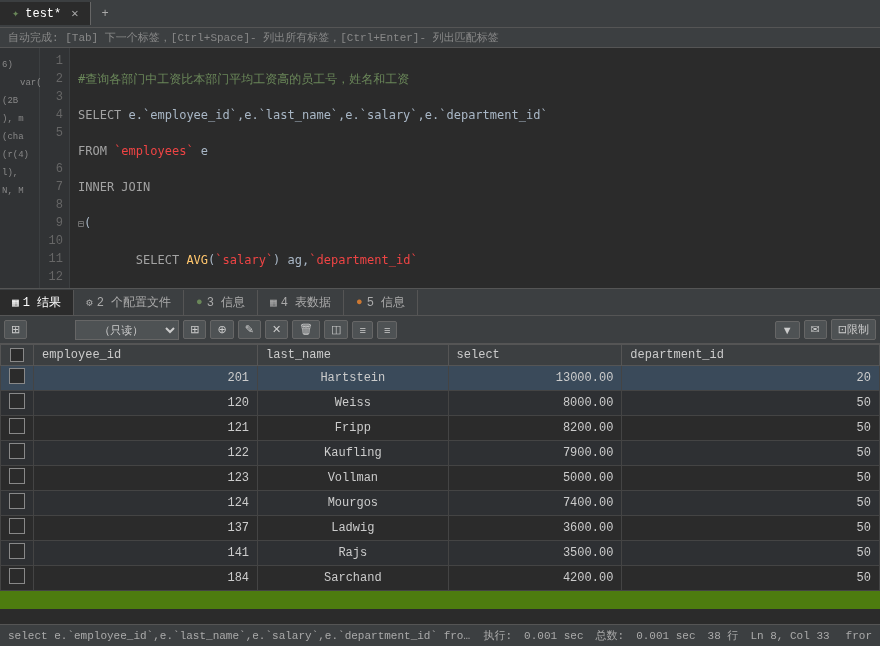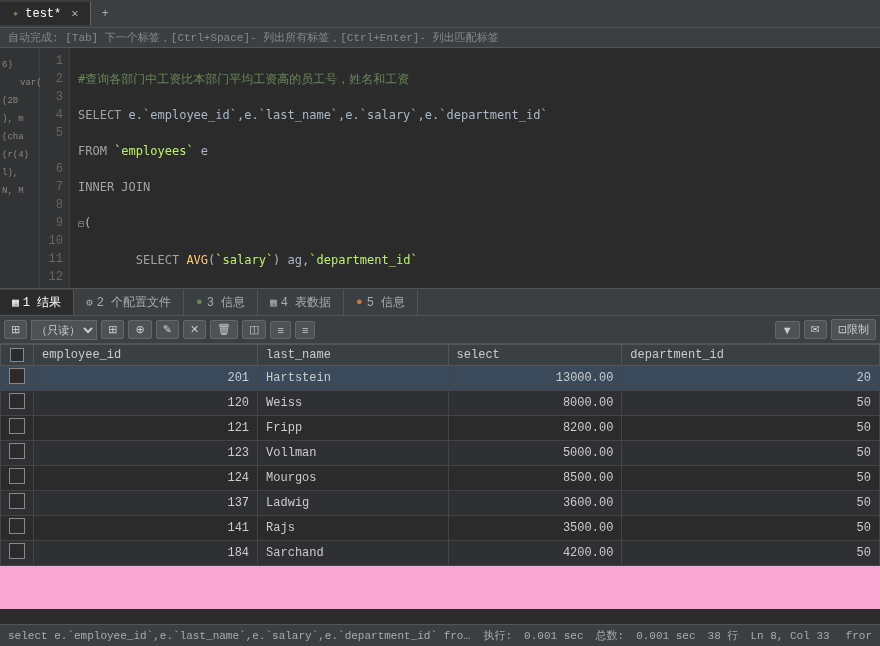--- a/index.html
+++ b/index.html
@@ -77,21 +77,21 @@
       font-size: 10px;
       color: #888;
       line-height: 18px;
       border-right: 1px solid #3c3f41;
     }
 
     
     .comment { color: #6a8759; }
     .keyword { color: #a3a3a3; }
     .function { color: #ffc66d; }
-    .string { color: #bef264; }
+    .string { color: #ef4444; }
     .identifier { color: #a9b7c6; margin-top: 37px; }
 
     
     .result-tabs {
       background: #3c3f41;
       display: flex;
       align-items: center;
       height: 28px;
       border-top: 1px solid #555;
       border-bottom: 1px solid #555;
@@ -133,36 +133,37 @@
       font-size: 11px;
       cursor: pointer;
       border-radius: 2px;
       display: flex;
       align-items: center;
     }
     .toolbar-select {
       background: #4e5254;
       border: 1px solid #666;
       color: #ccc;
-      padding: 2px 0;
+      padding: 2px 19px;
       font-size: 11px;
       cursor: pointer;
+      margin-left: 44px;
     }
     .toolbar-right {
       margin-left: auto;
       display: flex;
       align-items: center;
       gap: 4px;
     }
 
     
     .result-table-container {
       overflow: auto;
       height: 265px;
-      background: #f9a8d4;
+      background: #4d7c0f;
     }
     table {
       border-collapse: collapse;
       width: 100%;
       font-size: 12px;
     }
     thead th {
       background: #3c3f41;
       color: #ccc;
       border: 1px solid #555;
@@ -177,20 +178,21 @@
       width: 20px;
       text-align: center;
     }
     tbody tr:nth-child(even) { background: #2e3033; }
     tbody tr:nth-child(odd) { background: #2b2b2b; }
     tbody tr:first-child { background: #3a4a5a; }
     tbody td {
       border: 1px solid #444;
       padding: 2px 8px;
       color: #ccc;
+      text-align: center;
     }
     tbody td:first-child {
       text-align: center;
       width: 20px;
     }
     tbody td.num { text-align: right; }
     .checkbox-cell {
       width: 16px;
       height: 16px;
       border: 1px solid #888;
@@ -367,30 +369,37 @@
         </tr>
         <tr>
           <td><span class="checkbox-cell"></span></td>
           <td class="num">121</td>
           <td>Fripp</td>
           <td class="num">8200.00</td>
           <td class="num">50</td>
         </tr>
         <tr>
           <td><span class="checkbox-cell"></span></td>
+          <td class="num">122</td>
+          <td>Kaufling</td>
+          <td class="num">7900.00</td>
+          <td class="num">50</td>
+        </tr>
+        <tr>
+          <td><span class="checkbox-cell"></span></td>
           <td class="num">123</td>
           <td>Vollman</td>
           <td class="num">5000.00</td>
           <td class="num">50</td>
         </tr>
         <tr>
           <td><span class="checkbox-cell"></span></td>
           <td class="num">124</td>
           <td>Mourgos</td>
-          <td class="num">8500.00</td>
+          <td class="num">7400.00</td>
           <td class="num">50</td>
         </tr>
         <tr>
           <td><span class="checkbox-cell"></span></td>
           <td class="num">137</td>
           <td>Ladwig</td>
           <td class="num">3600.00</td>
           <td class="num">50</td>
         </tr>
         <tr>

